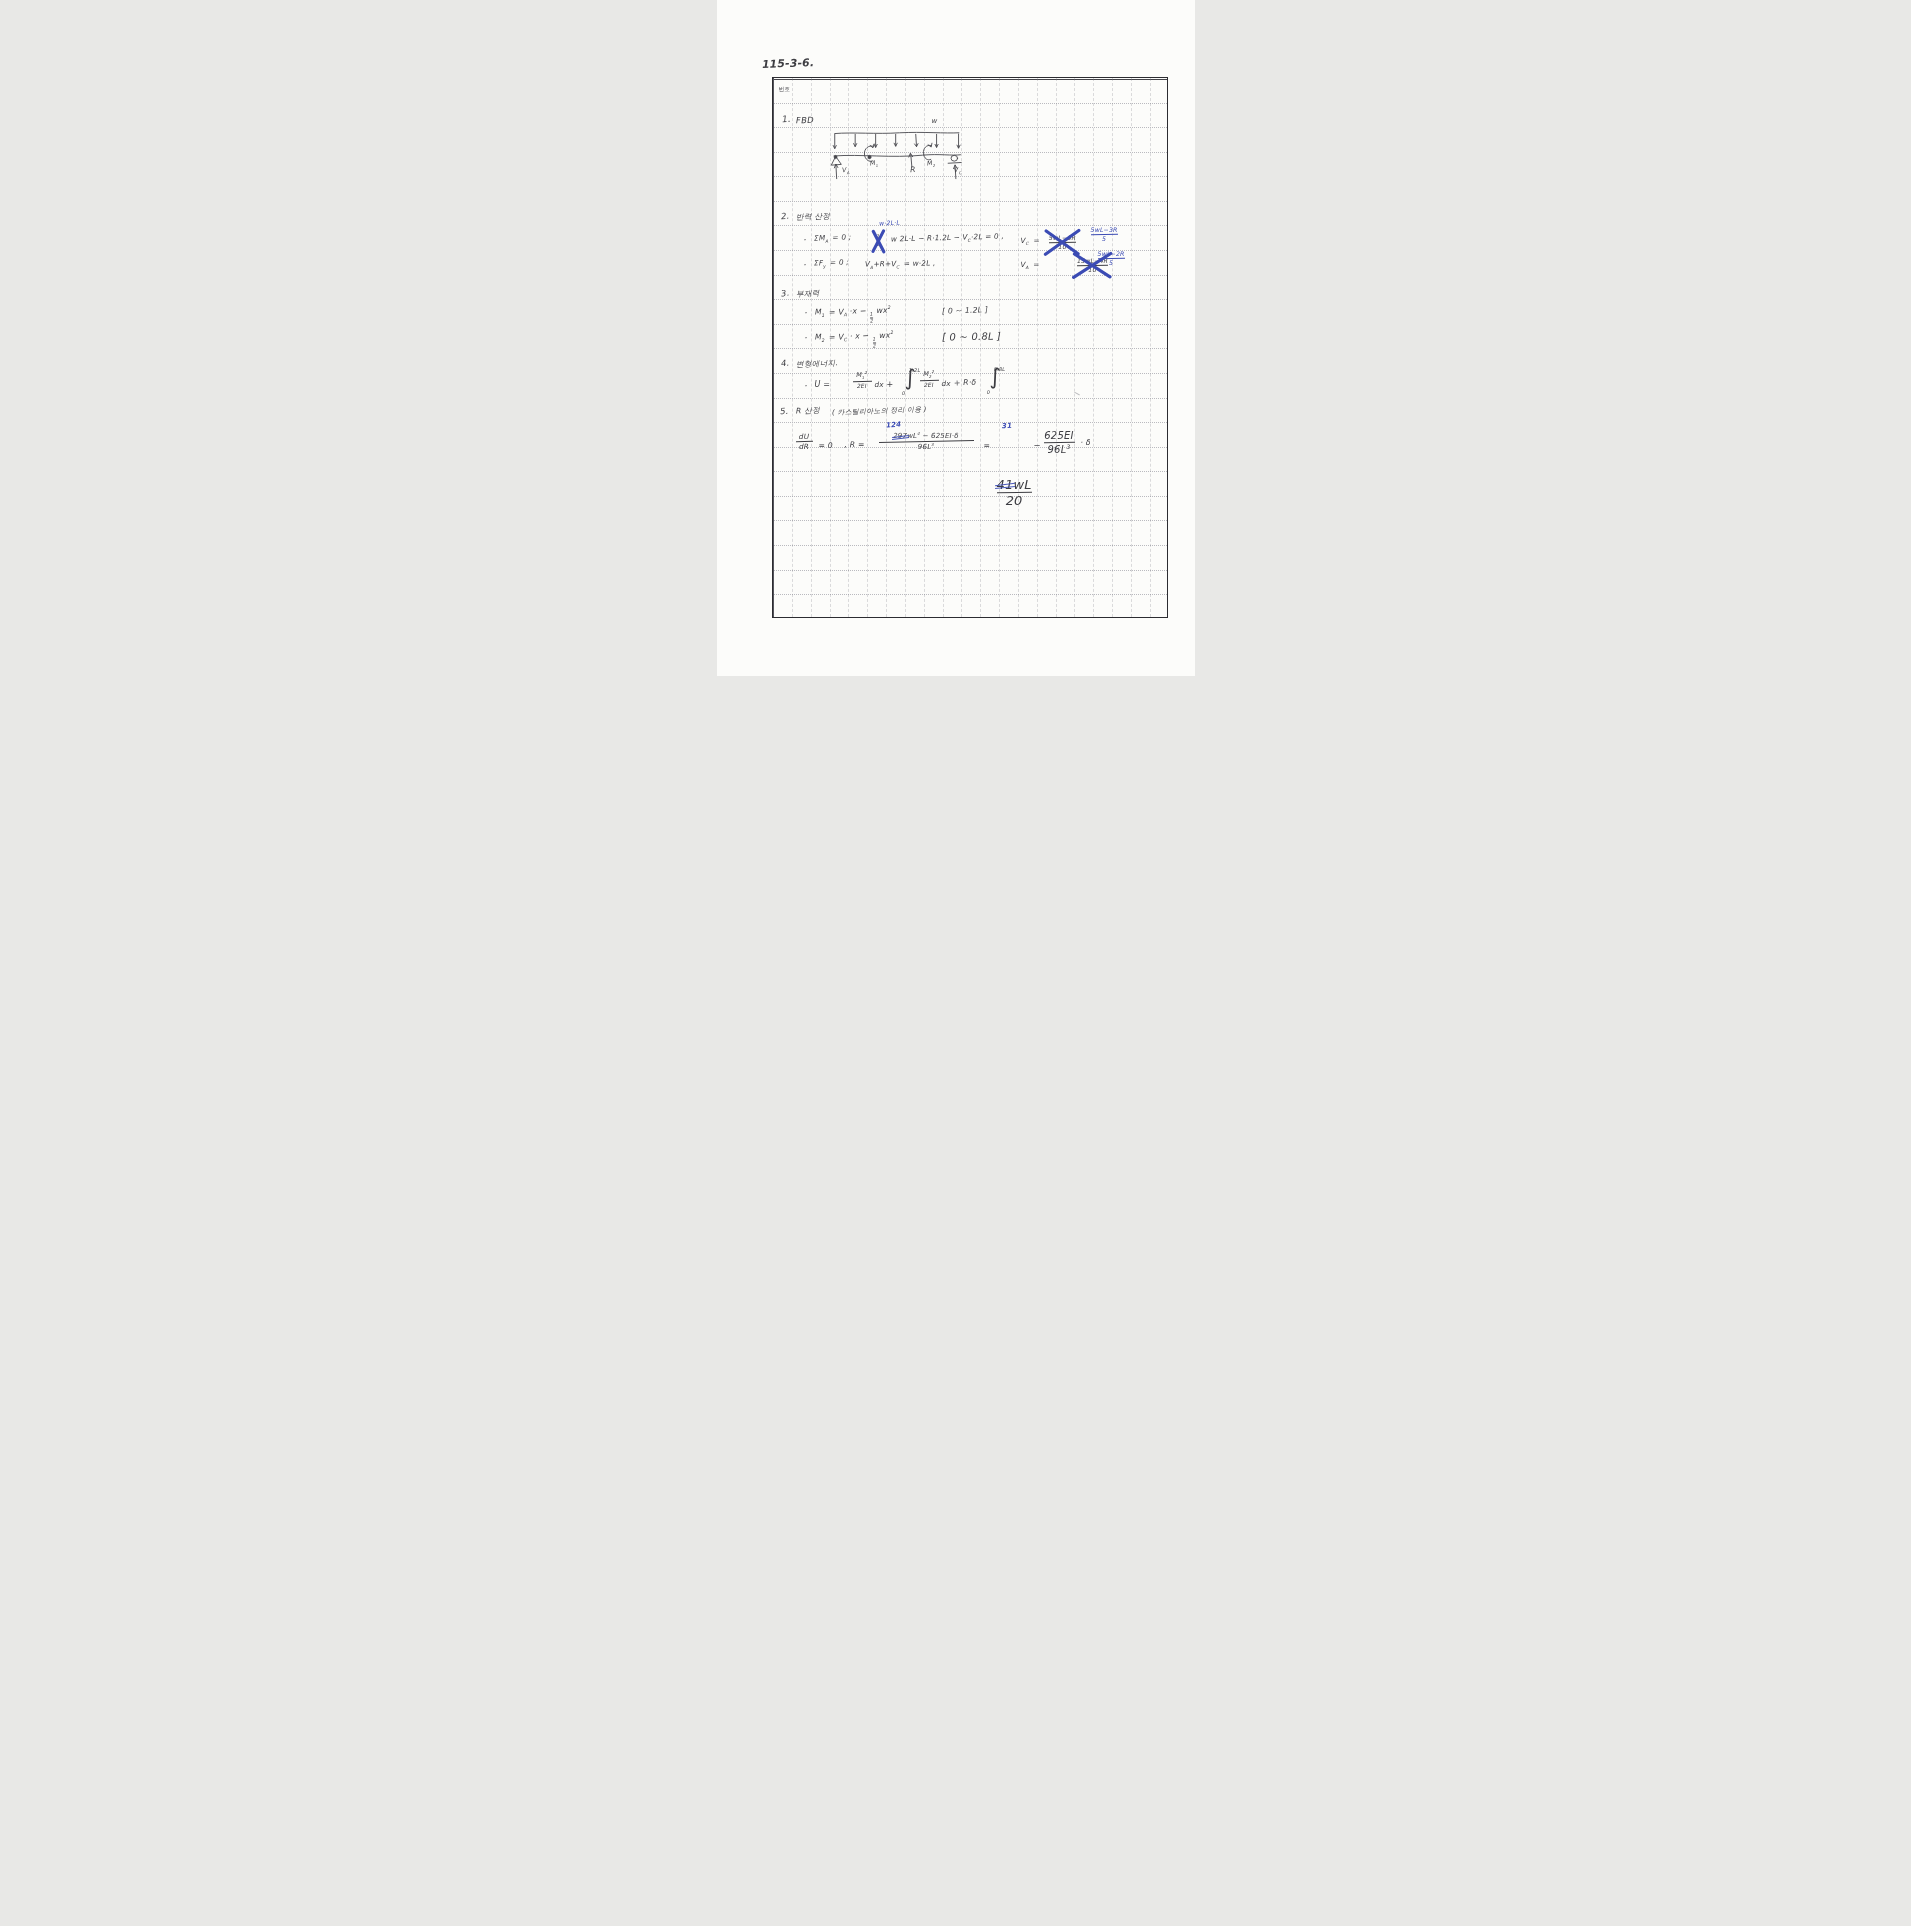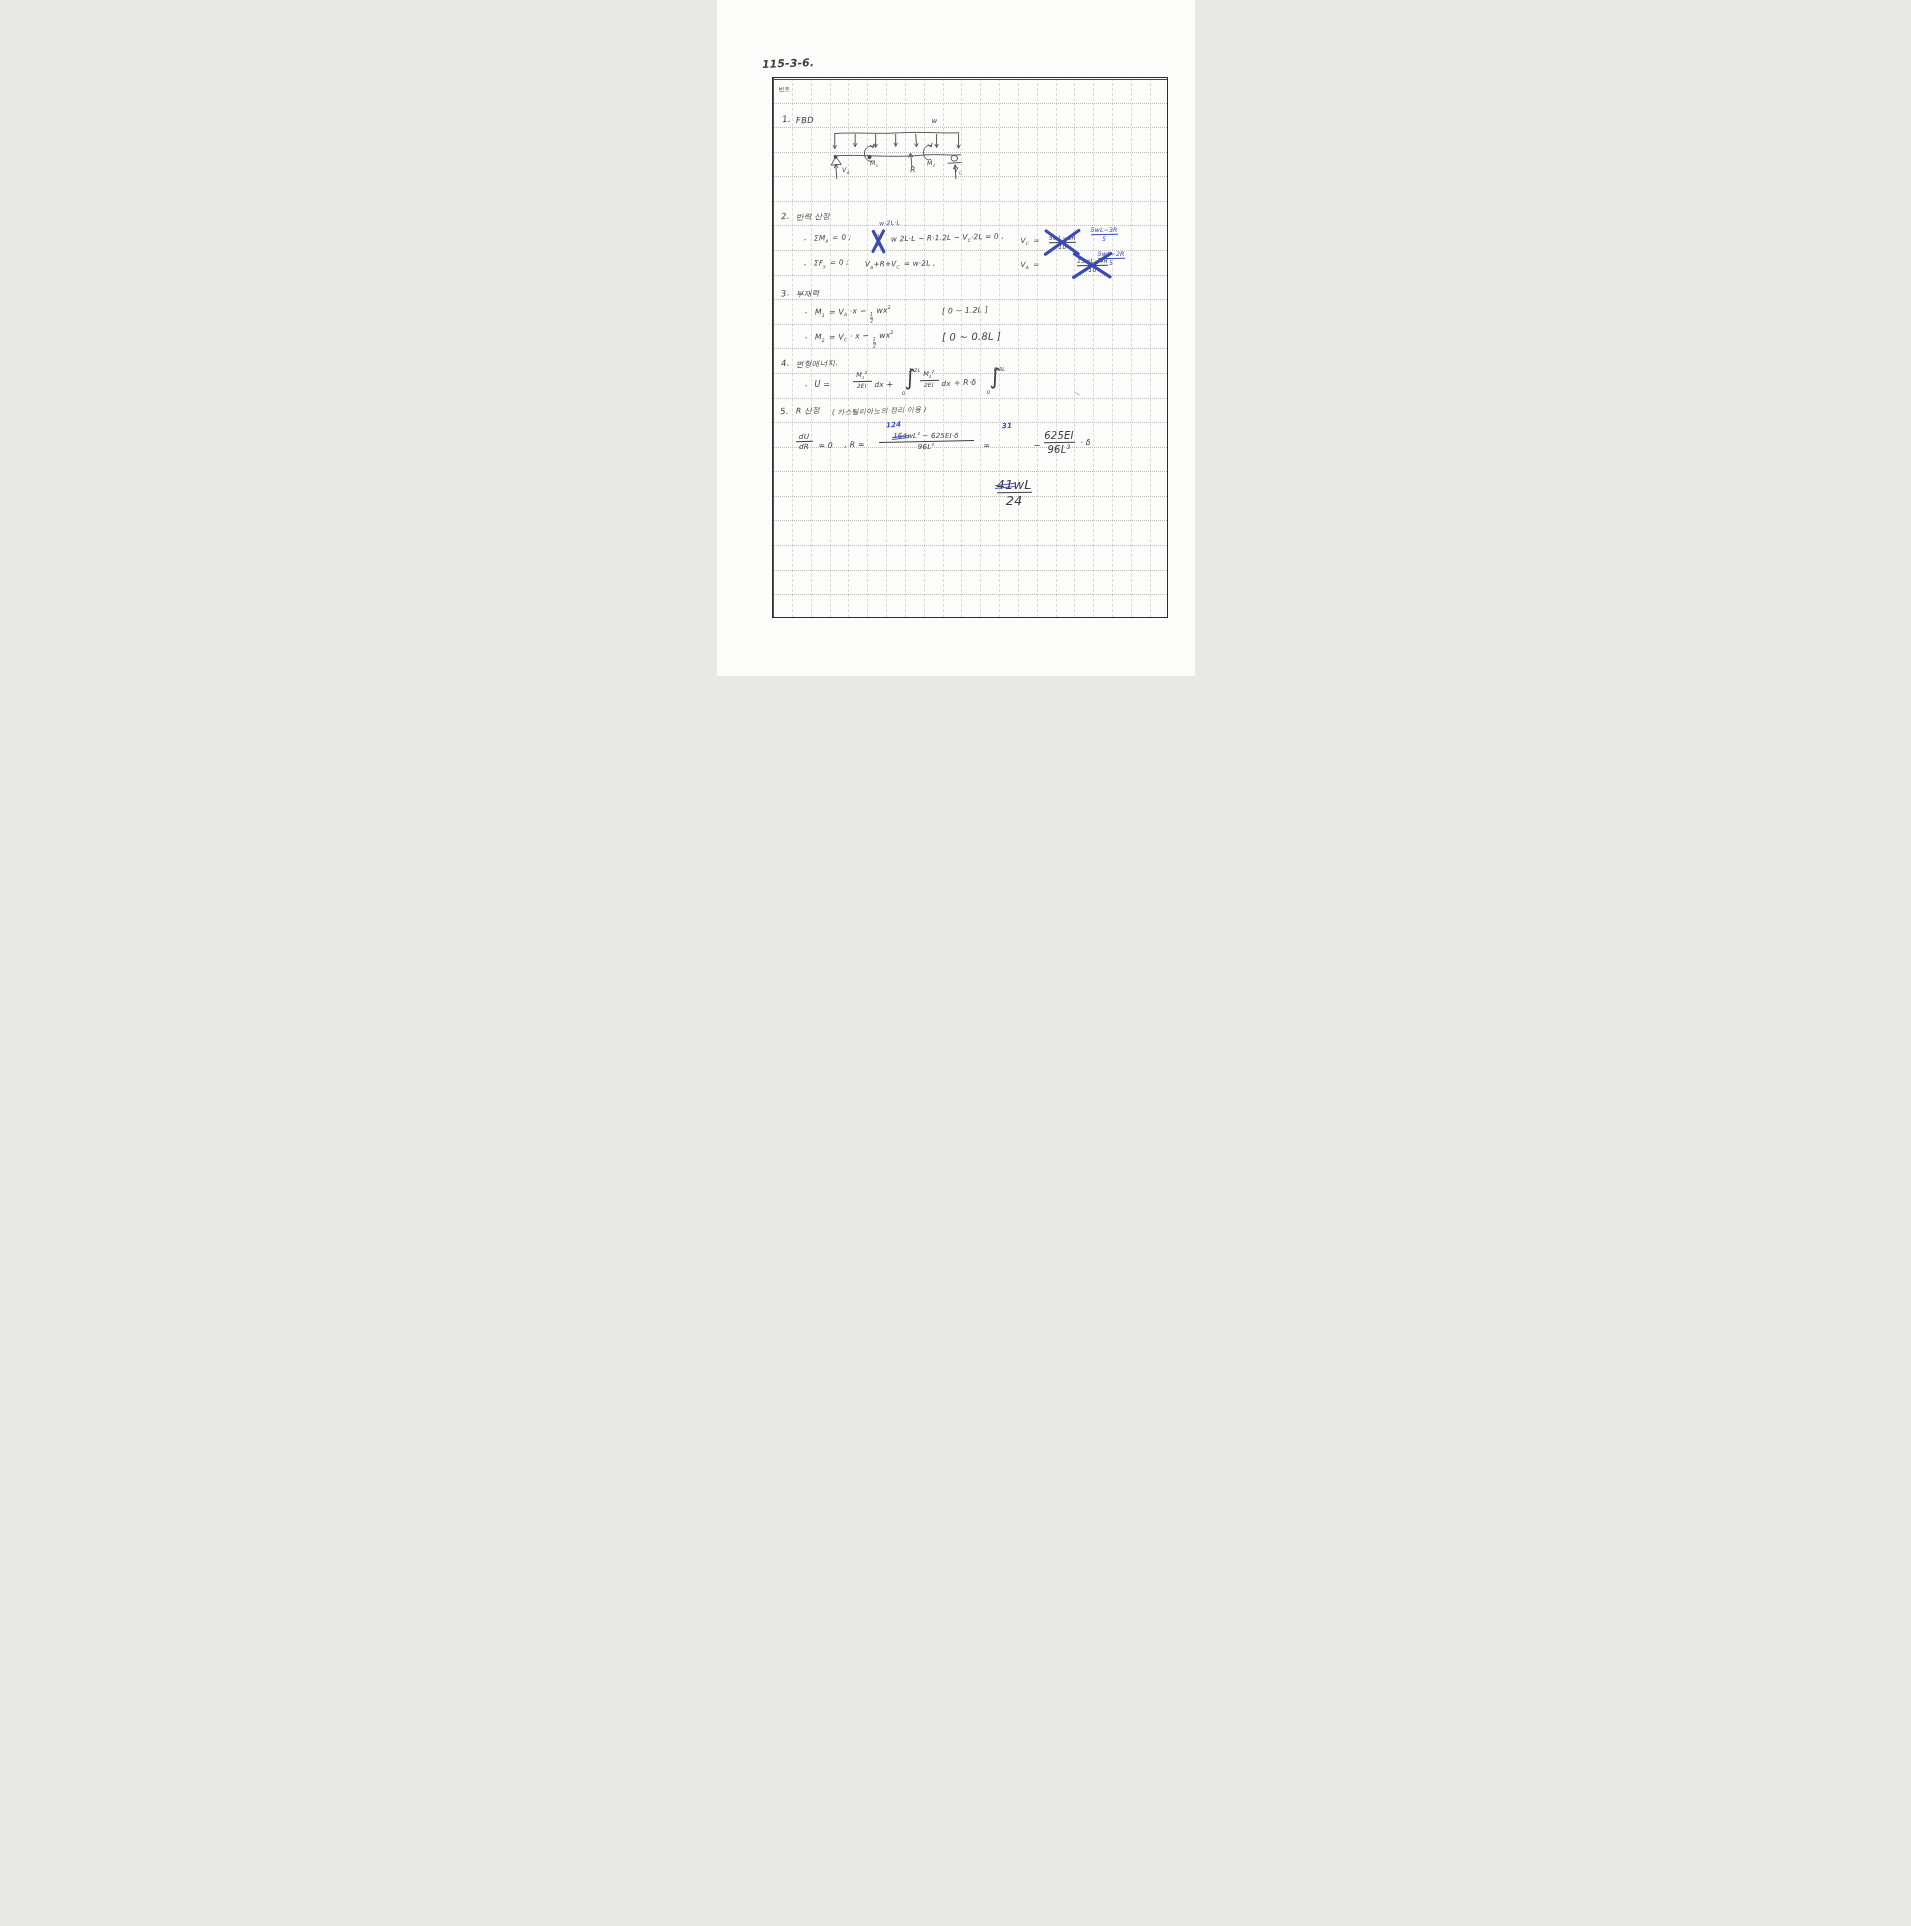--- a/index.html
+++ b/index.html
@@ -302,34 +302,34 @@
     <span class="bar" style="border-top-width:1px;min-width:17px;"></span>
     <span>dR</span>
   </span>
   <div class="abs hw" style="left:102px;top:441px;font-size:7.7px;">= 0</div>
   <div class="abs hw" style="left:128px;top:440px;font-size:7.7px;">, R =</div>
 
   <div class="abs hw blue" style="left:169px;top:421px;font-size:7px;transform:rotate(-4deg);font-weight:600;">124</div>
 
   <span class="abs frac hw" style="left:162px;top:432px;font-size:7px;">
     <span>
-      <span class="struck2"><span>164</span><i class="sln sa"></i><i class="sln sb"></i></span><span>wL</span><sup>4</sup><span> − 625EI·δ</span>
+      <span class="struck2"><span>297</span><i class="sln sa"></i><i class="sln sb"></i></span><span>wL</span><sup>4</sup><span> − 625EI·δ</span>
     </span>
     <span class="bar" style="border-top-width:1.2px;min-width:95px;"></span>
     <span><span>96L</span><sup>3</sup></span>
   </span>
 
   <div class="abs hw" style="left:267px;top:441px;font-size:7.7px;">=</div>
 
   <div class="abs hw blue" style="left:285px;top:422px;font-size:7px;transform:rotate(-3deg);font-weight:600;">31</div>
 
   <span class="abs frac hw" style="left:280px;top:433px;font-size:13px;margin-top:45px;">
     <span><span class="struck2"><span>41</span><i class="sln sa"></i><i class="sln sb"></i></span><span>wL</span></span>
     <span class="bar" style="border-top-width:1.1px;min-width:28.5px;"></span>
-    <span>24</span>
+    <span>20</span>
   </span>
 
   <div class="abs hw" style="left:317px;top:440px;font-size:8.5px;">−</div>
 
   <span class="abs frac hw" style="left:327px;top:431px;font-size:10px;">
     <span>625EI</span>
     <span class="bar" style="border-top-width:1.1px;min-width:31px;"></span>
     <span><span>96L</span><sup>3</sup></span>
   </span>
 

